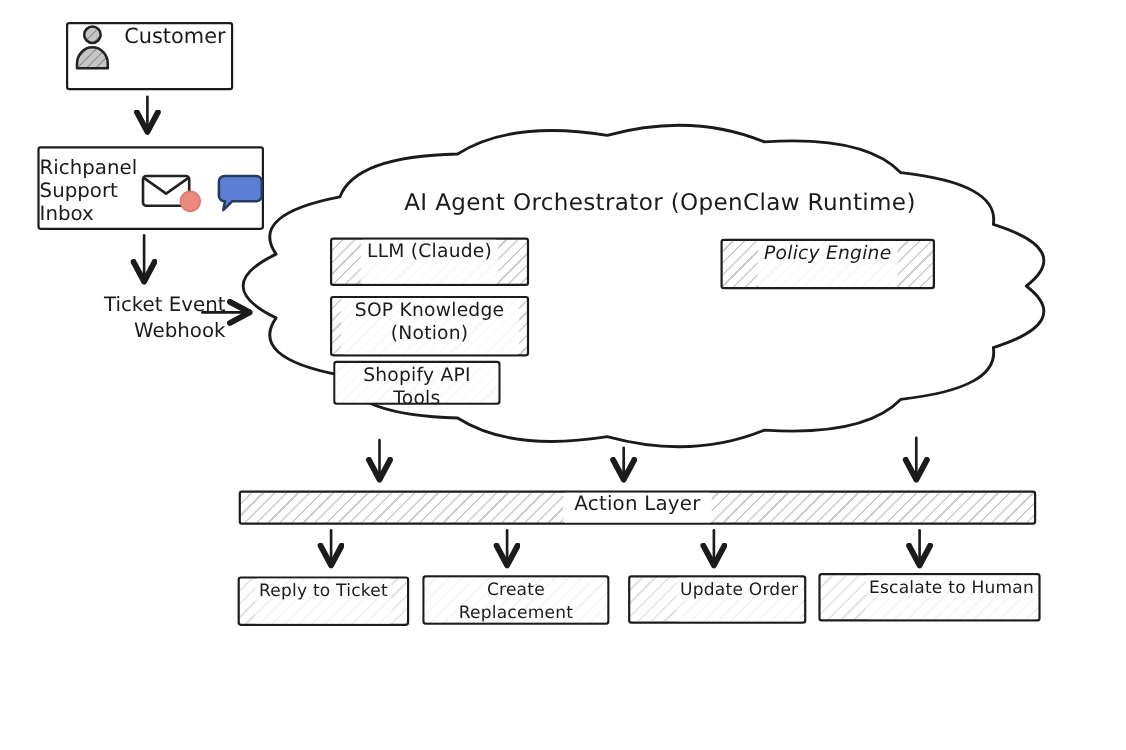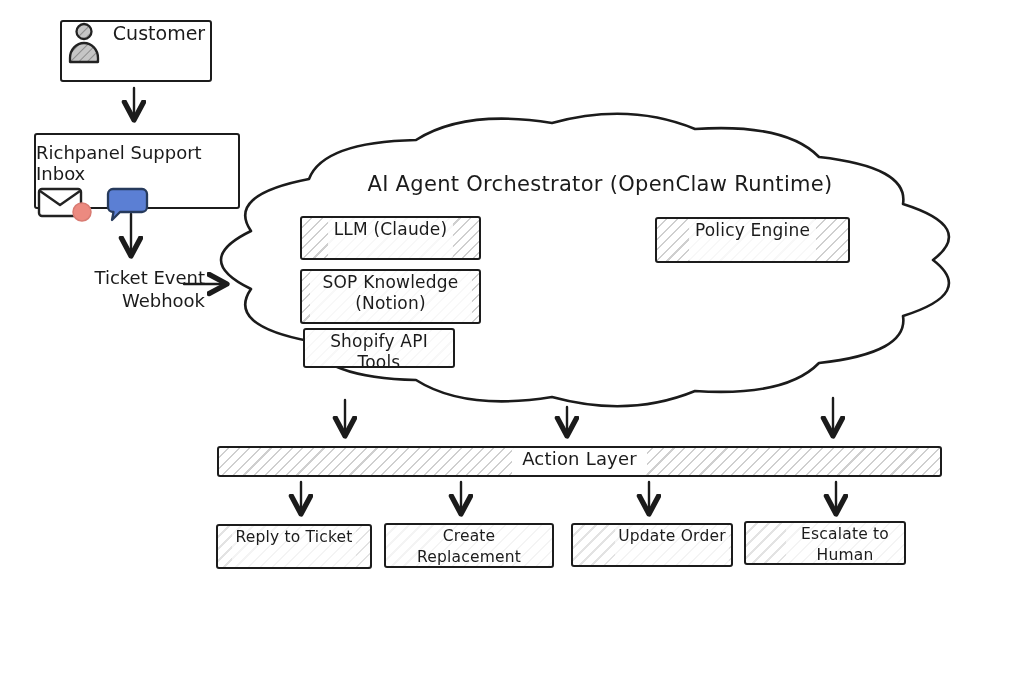--- a/index.html
+++ b/index.html
@@ -24,21 +24,21 @@
   }
   .node-label{
     background:rgba(255,255,255,0.85);padding:1px 6px;border-radius:2px;
     font-size:17px;text-align:center;line-height:21px;letter-spacing:0.2px;
   }
   .cloud-title{
     position:absolute;z-index:3;text-align:center;font-size:21px;letter-spacing:0.3px;
   }
   .customer-box{flex-direction:row;gap:12px;}
   .customer-box .lbl{font-size:19px;}
-  .inbox-box{flex-direction:column;justify-content:flex-start;padding-top:7px;gap:2px;}
+  .inbox-box{flex-direction:row;justify-content:flex-start;padding-top:7px;gap:2px;}
   .inbox-box .lbl{font-size:18px;}
   .icon-row{display:flex;align-items:center;gap:10px;}
   .webhook-label{
     position:absolute;z-index:3;text-align:right;font-size:18px;line-height:23px;
   }
   .action-bar .node-label{font-size:18px;background:#ffffff;padding:0 10px;}
   .action-box .node-label{font-size:15.5px;padding:1px 3px;background:rgba(255,255,255,0.6);}
 </style>
 </head>
 <body>
@@ -122,34 +122,34 @@
   <div class="box hatch" style="left:300px;top:216px;width:181px;height:44px;">
     <span class="node-label">LLM (Claude)</span>
   </div>
   <div class="box hatch" style="left:300px;top:269px;width:181px;height:55px;">
     <span class="node-label" style="max-width:150px;">SOP Knowledge (Notion)</span>
   </div>
   <div class="box hatch" style="left:303px;top:328px;width:152px;height:40px;">
     <span class="node-label">Shopify API Tools</span>
   </div>
 
-  <div class="box hatch" style="left:655px;top:217px;width:195px;height:46px;">
+  <div class="box hatch" style="left:655px;top:217px;width:195px;height:46px;font-style:italic;">
     <span class="node-label">Policy Engine</span>
   </div>
 
   <div class="box hatch action-bar" style="left:217px;top:446px;width:725px;height:31px;">
     <span class="node-label">Action Layer</span>
   </div>
 
   <div class="box hatch-light action-box" style="left:216px;top:524px;width:156px;height:45px;">
     <span class="node-label">Reply to Ticket</span>
   </div>
   <div class="box hatch-light action-box" style="left:384px;top:523px;width:170px;height:45px;">
     <span class="node-label">Create Replacement</span>
   </div>
   <div class="box hatch-light action-box" style="left:571px;top:523px;width:162px;height:44px;padding-left:40px;">
     <span class="node-label">Update Order</span>
   </div>
-  <div class="box hatch-light action-box" style="left:744px;top:521px;width:162px;height:44px;padding-left:40px;">
+  <div class="box hatch-light action-box" style="left:744px;top:521px;width:202px;height:44px;padding-left:40px;">
     <span class="node-label">Escalate to Human</span>
   </div>
 
 </div>
 
 </body></html>

